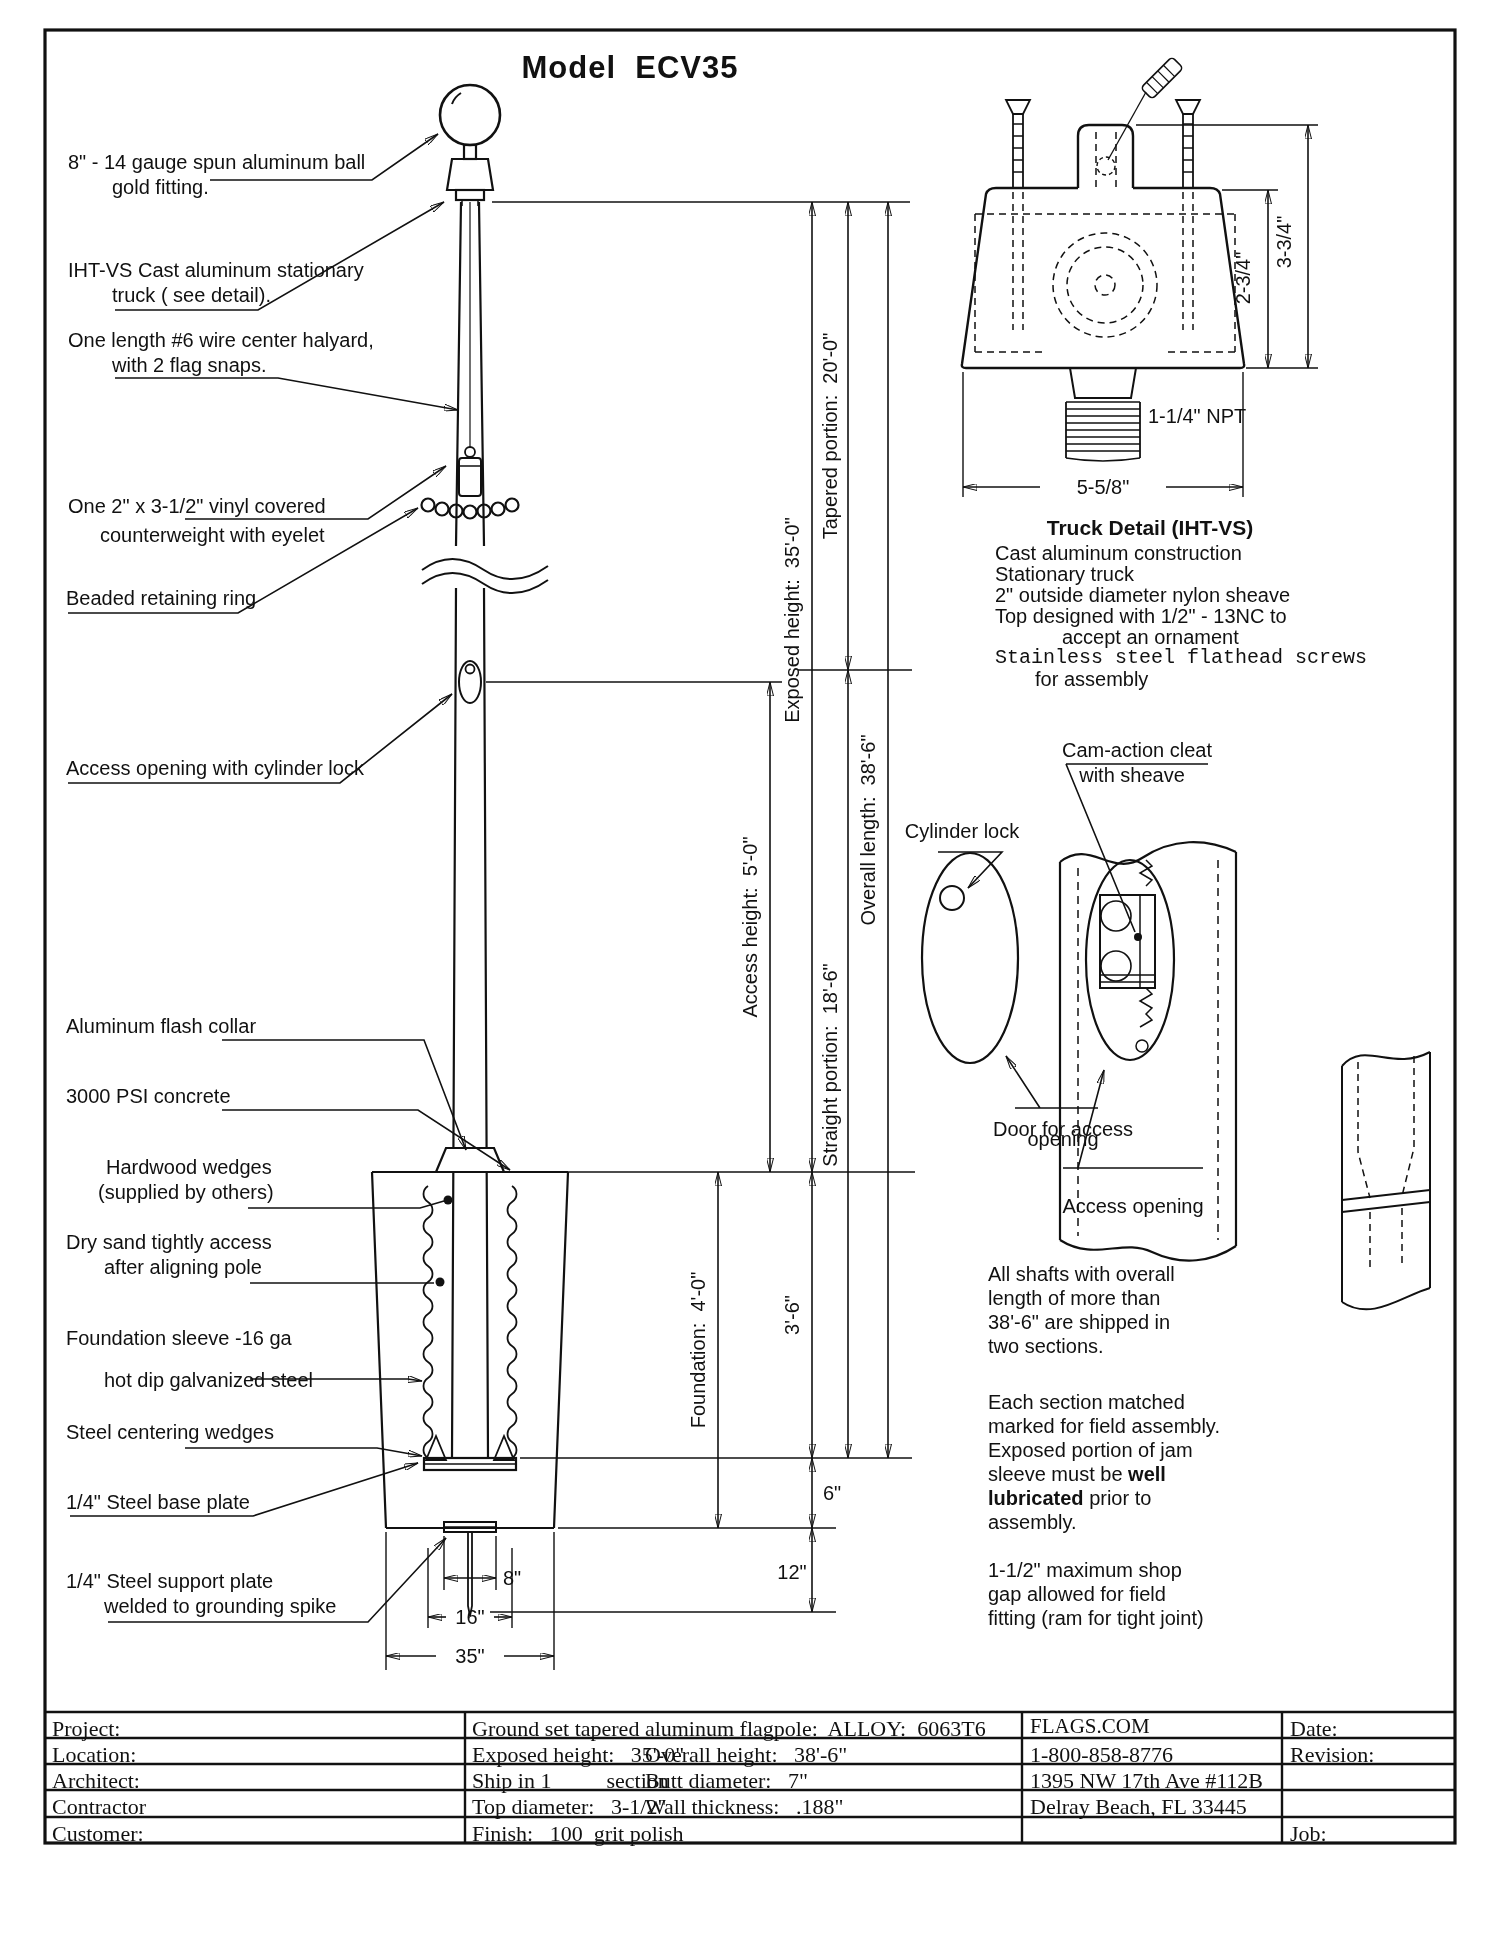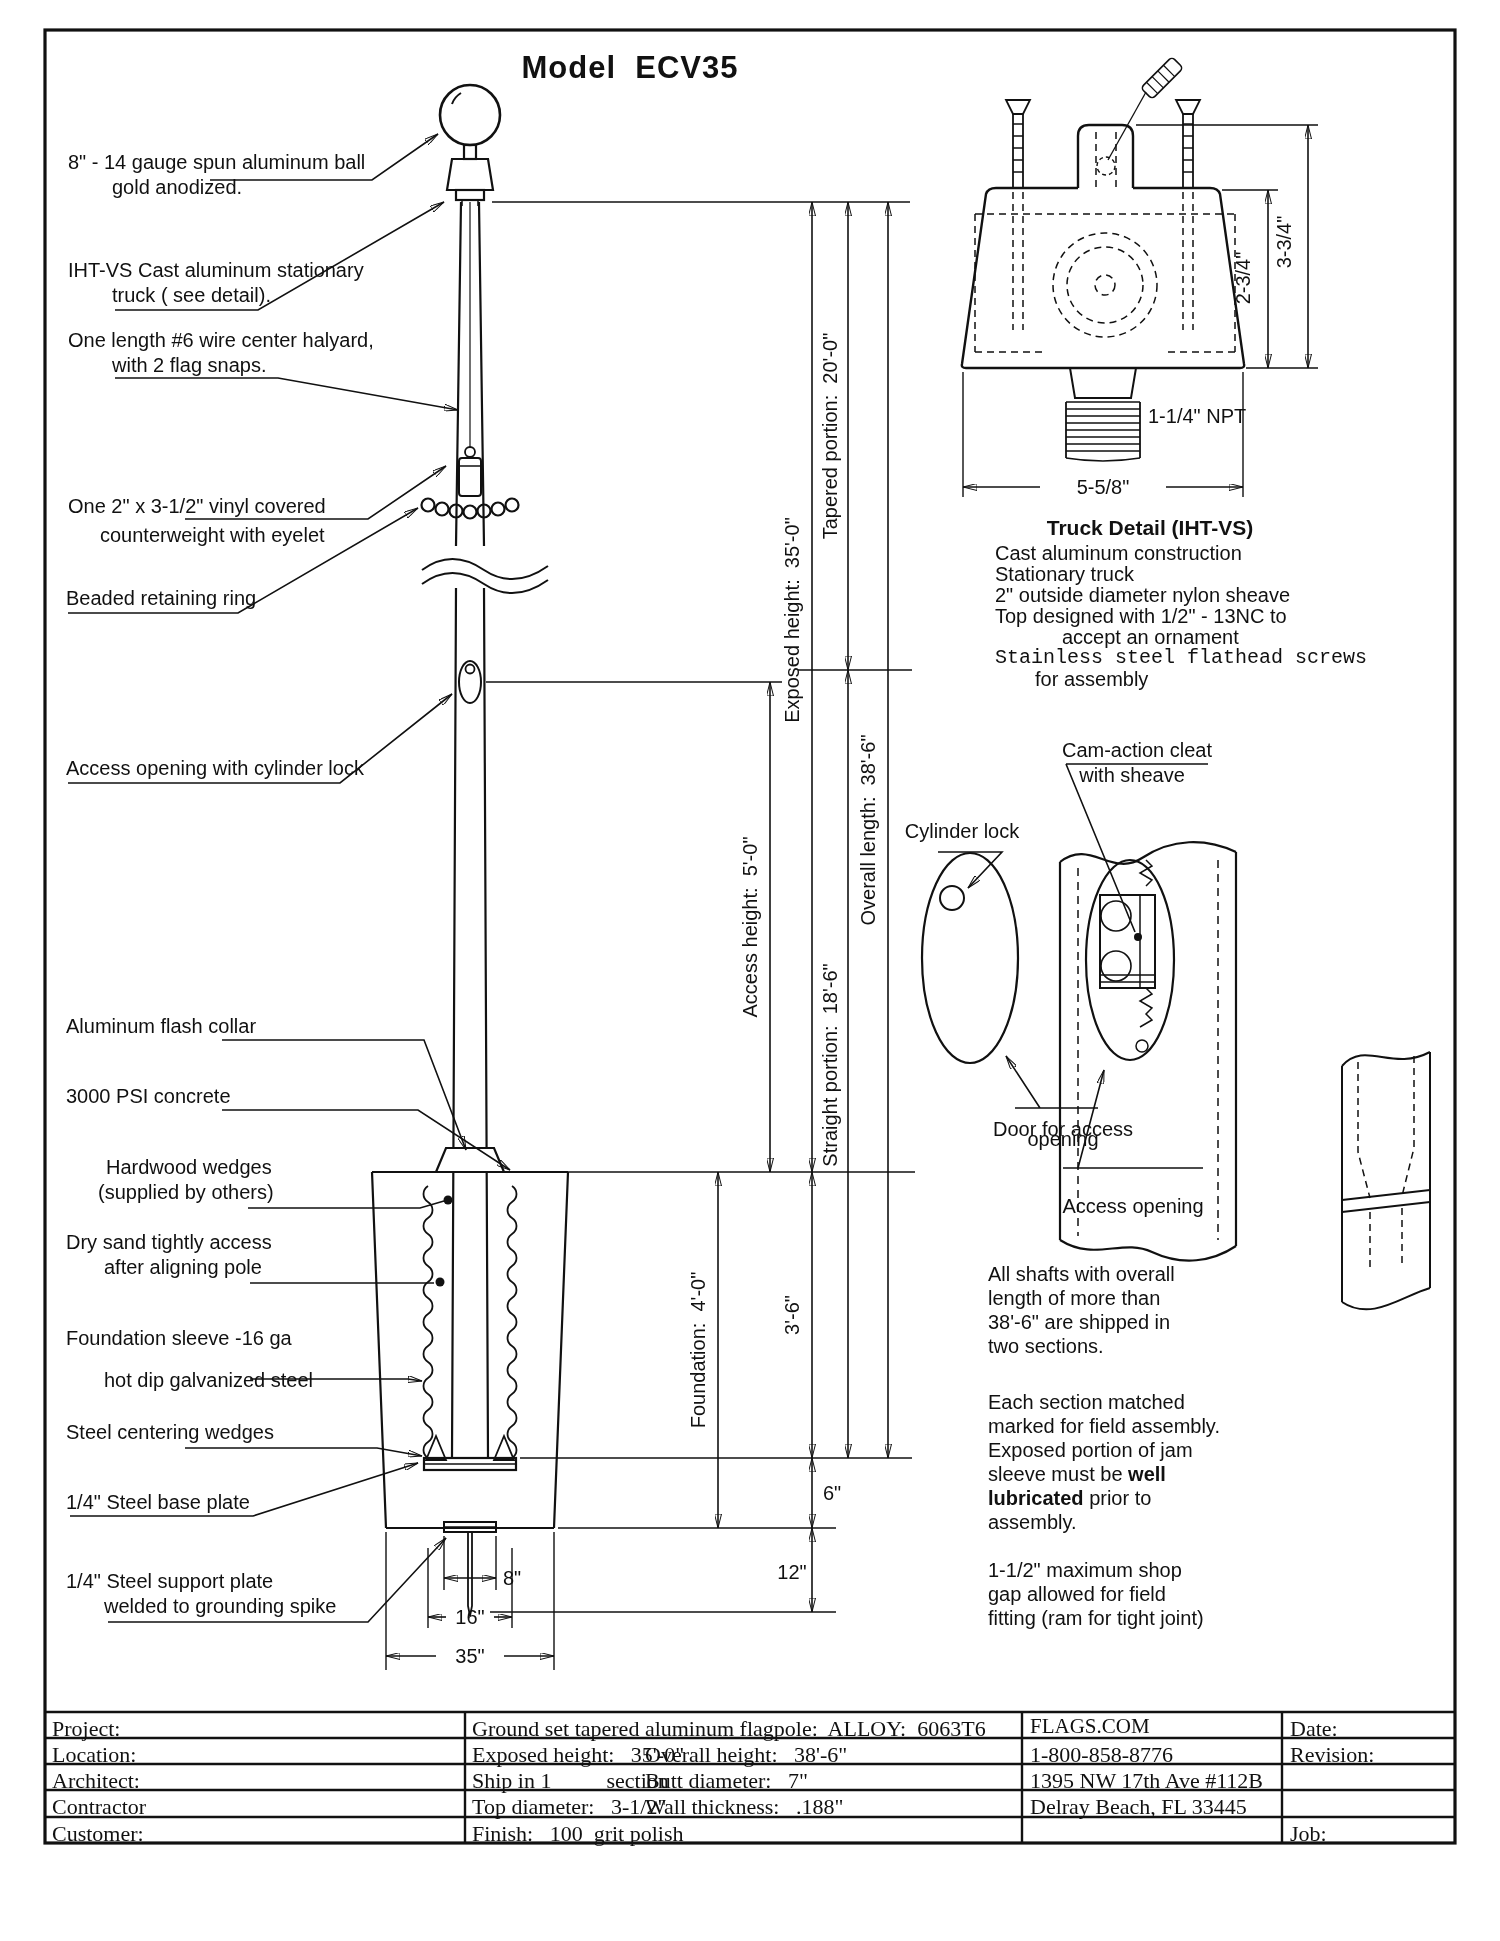--- a/index.html
+++ b/index.html
@@ -215,21 +215,21 @@
 
   <g>
     <path d="M45,1712 H1455 M45,1738 H1455 M45,1764 H1455 M45,1790 H1455 M45,1817 H1455" stroke-width="2.4"></path>
     <path d="M465,1712 V1843 M1022,1712 V1843 M1282,1712 V1843" stroke-width="2.4"></path>
   </g>
 </svg>
 
 <div class="ctr ttl" style="left:630px;top:68px;">Model  ECV35</div>
 
 <div class="lbl" style="left:68px;top:150px;">8" - 14 gauge spun aluminum ball</div>
-<div class="lbl" style="left:112px;top:175px;">gold anodized.</div>
+<div class="lbl" style="left:112px;top:175px;">gold fitting.</div>
 <div class="lbl" style="left:68px;top:258px;">IHT-VS Cast aluminum stationary</div>
 <div class="lbl" style="left:112px;top:283px;">truck ( see detail).</div>
 <div class="lbl" style="left:68px;top:328px;">One length #6 wire center halyard,</div>
 <div class="lbl" style="left:112px;top:353px;">with 2 flag snaps.</div>
 <div class="lbl" style="left:68px;top:494px;">One 2" x 3-1/2" vinyl covered</div>
 <div class="lbl" style="left:100px;top:523px;">counterweight with eyelet</div>
 <div class="lbl" style="left:66px;top:586px;">Beaded retaining ring</div>
 <div class="lbl" style="left:66px;top:756px;">Access opening with cylinder lock</div>
 <div class="lbl" style="left:66px;top:1014px;">Aluminum flash collar</div>
 <div class="lbl" style="left:66px;top:1084px;">3000 PSI concrete</div>

